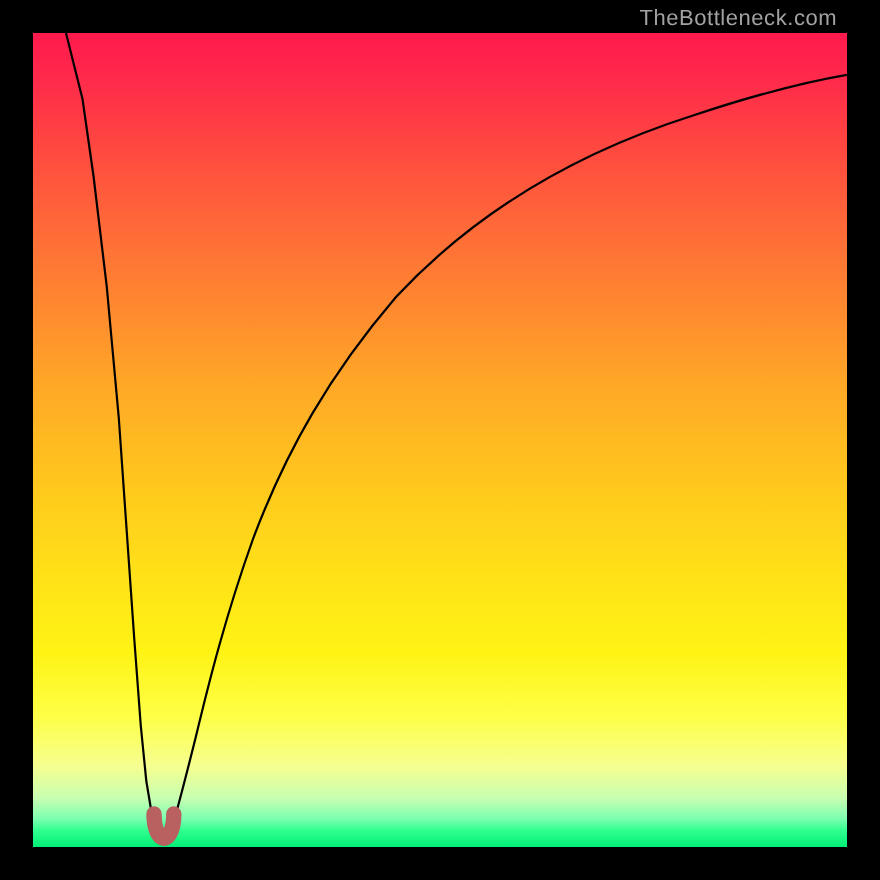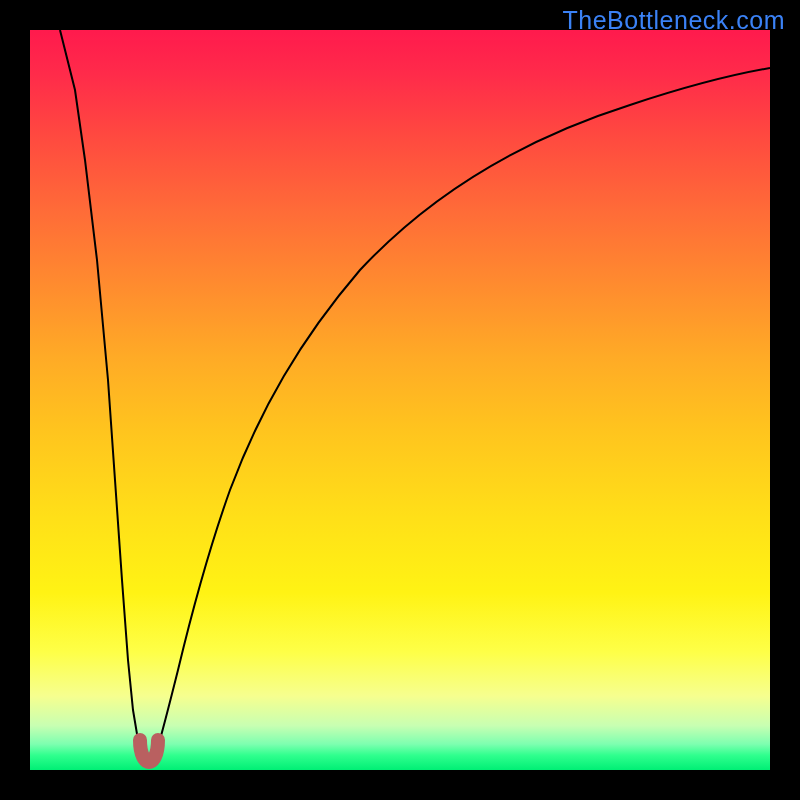--- a/index.html
+++ b/index.html
@@ -35,25 +35,25 @@
         #f6ff8f 90%,
         #c8ffb2 94%,
         #7dffb0 96.5%,
         #30ff8e 98%,
         #00ef75 100%
       );
     }
     .watermark {
       position: absolute;
       top: 6px;
-      right: 15px;
+      right: 39px;
       font-family: Arial, Helvetica, sans-serif;
-      font-size: 25px;
+      font-size: 20px;
       font-weight: normal;
-      color: #3b82f6;
+      color: #a3a3a3;
       letter-spacing: 0.5px;
     }
     .curve-svg {
       position: absolute;
       top: 0;
       left: 0;
       width: 740px;
       height: 740px;
     }
     .curve {

